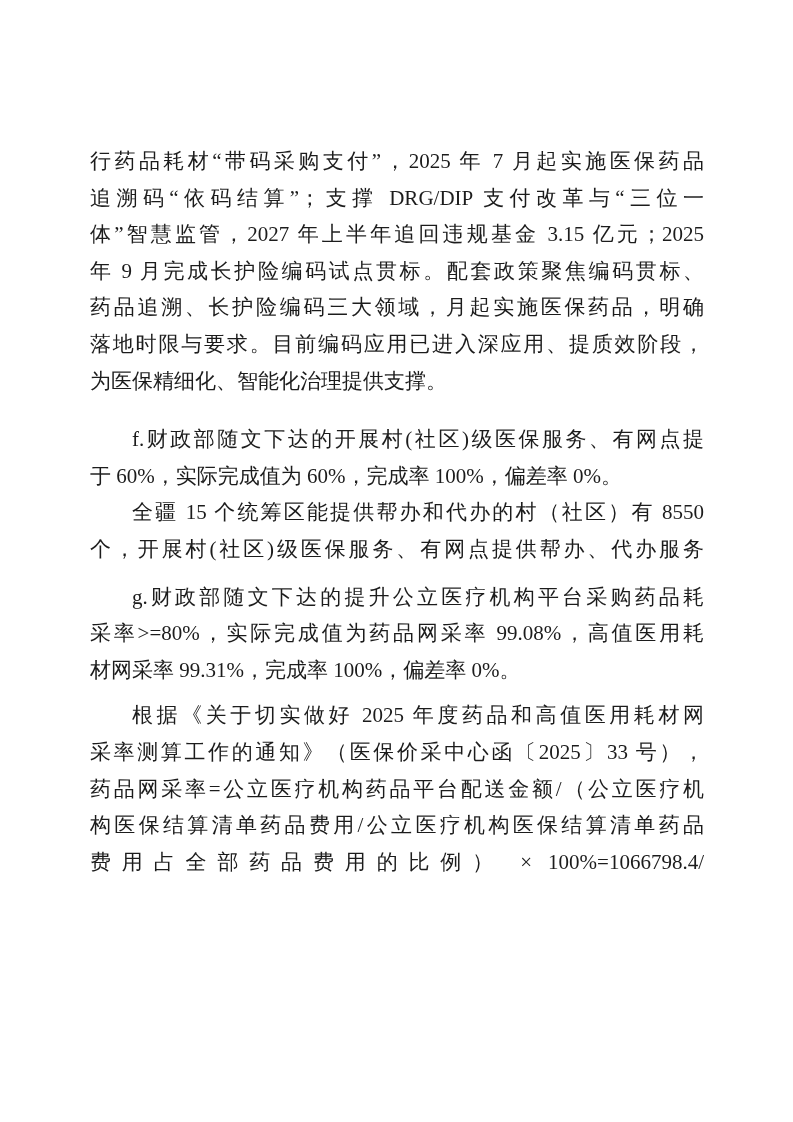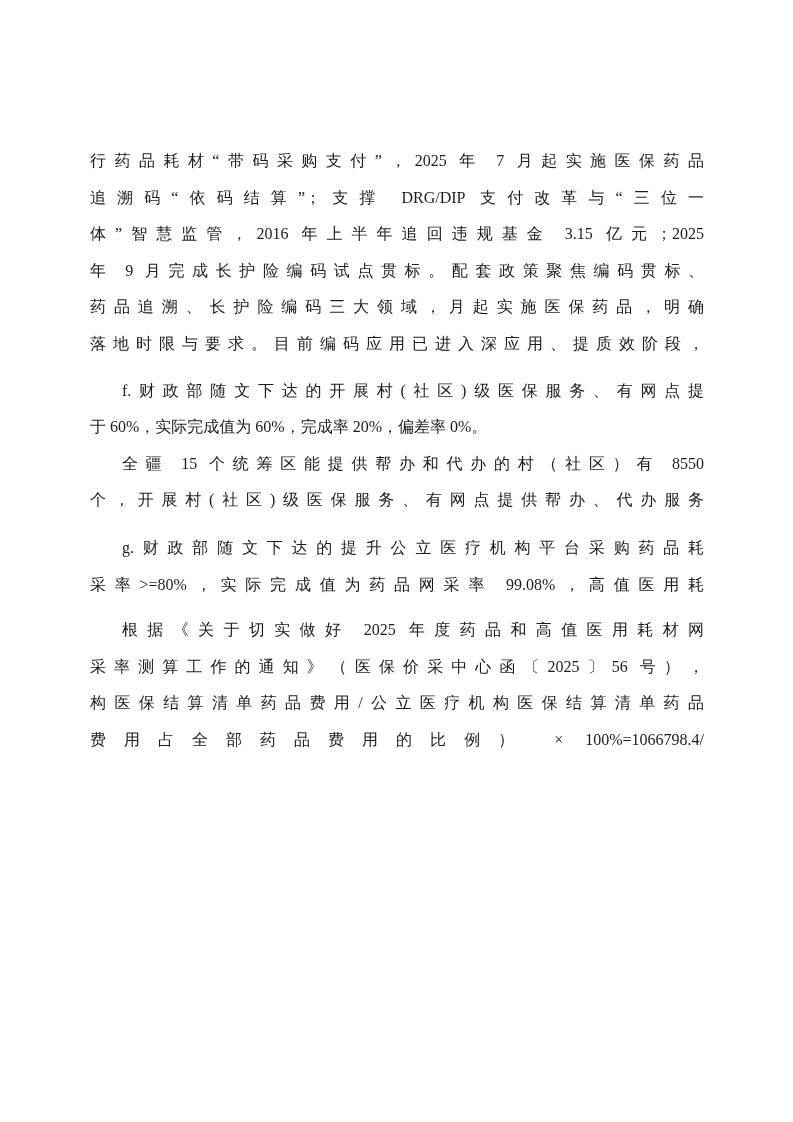--- a/index.html
+++ b/index.html
@@ -18,26 +18,26 @@
     position: absolute;
     inset: 0;
     background: #ffffff;
   }
   .doc-body {
     position: absolute;
     left: 90px;
     top: 143px;
     width: 614px;
     color: #1c1c1c;
-    font-size: 16px;
+    font-size: 21px;
     line-height: 36.6px;
   }
   .paragraph { margin: 0; }
   
-  .paragraph:nth-of-type(2) { margin-top: 10px; }
+  .paragraph:nth-of-type(2) { margin-top: 22px; }
   .paragraph:nth-of-type(3) { }
   .paragraph:nth-of-type(4) { margin-top: 11px; }
   .paragraph:nth-of-type(5) { margin-top: 9px; }
 
   .line {
     text-align: justify;
     text-align-last: justify;
     text-justify: inter-character;
     white-space: normal;
     overflow: hidden;
@@ -50,37 +50,40 @@
   }
 </style>
 </head>
 <body>
 
 <div class="page">
   <div class="doc-body" style="color: rgb(28, 28, 28);">
       <div class="paragraph">
         <div class="line">行药品耗材“带码采购支付”，2025 年 7 月起实施医保药品</div>
         <div class="line">追溯码“依码结算”；支撑 DRG/DIP 支付改革与“三位一</div>
-        <div class="line">体”智慧监管，2016 年上半年追回违规基金 3.15 亿元；2025</div>
+        <div class="line">体”智慧监管，2027 年上半年追回违规基金 3.15 亿元；2025</div>
         <div class="line">年 9 月完成长护险编码试点贯标。配套政策聚焦编码贯标、</div>
         <div class="line">药品追溯、长护险编码三大领域，月起实施医保药品，明确</div>
         <div class="line">落地时限与要求。目前编码应用已进入深应用、提质效阶段，</div>
+        <div class="line end">为医保精细化、智能化治理提供支撑。</div>
       </div>
       <div class="paragraph">
         <div class="line indent">f.财政部随文下达的开展村(社区)级医保服务、有网点提</div>
-        <div class="line end">于 60%，实际完成值为 60%，完成率 20%，偏差率 0%。</div>
+        <div class="line end">于 60%，实际完成值为 60%，完成率 100%，偏差率 0%。</div>
       </div>
       <div class="paragraph">
         <div class="line indent">全疆 15 个统筹区能提供帮办和代办的村（社区）有 8550</div>
         <div class="line">个，开展村(社区)级医保服务、有网点提供帮办、代办服务</div>
       </div>
       <div class="paragraph">
         <div class="line indent">g.财政部随文下达的提升公立医疗机构平台采购药品耗</div>
         <div class="line">采率&gt;=80%，实际完成值为药品网采率 99.08%，高值医用耗</div>
+        <div class="line end">材网采率 99.31%，完成率 100%，偏差率 0%。</div>
       </div>
       <div class="paragraph">
         <div class="line indent">根据《关于切实做好 2025 年度药品和高值医用耗材网</div>
-        <div class="line">采率测算工作的通知》（医保价采中心函〔2025〕56 号），</div>
+        <div class="line">采率测算工作的通知》（医保价采中心函〔2025〕33 号），</div>
+        <div class="line">药品网采率=公立医疗机构药品平台配送金额/（公立医疗机</div>
         <div class="line">构医保结算清单药品费用/公立医疗机构医保结算清单药品</div>
         <div class="line">费用占全部药品费用的比例） × 100%=1066798.4/</div>
       </div>
     </div>
 </div>
 
 </body></html>

